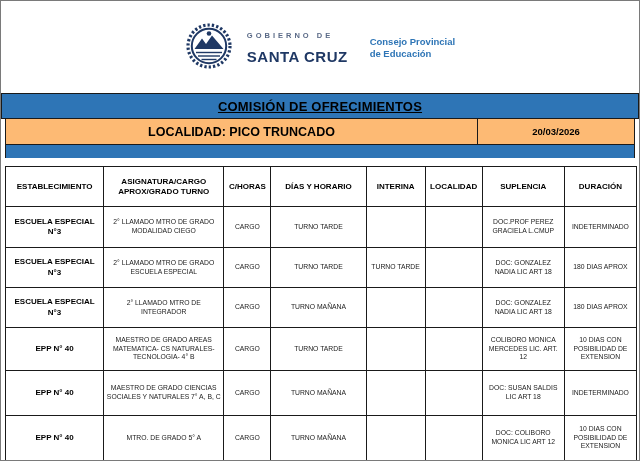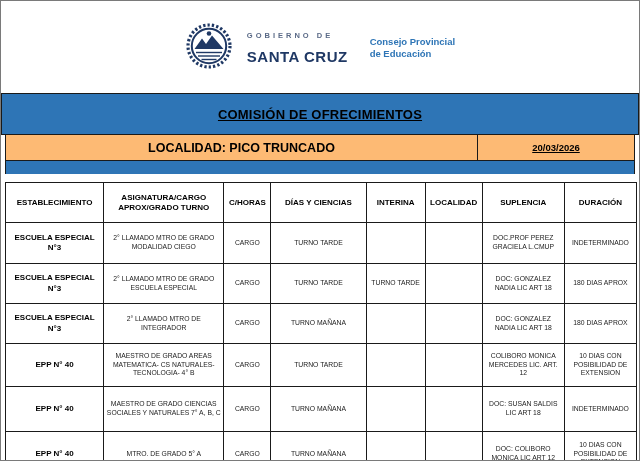--- a/index.html
+++ b/index.html
@@ -28,21 +28,21 @@
   }
   .santa-cruz {
     font-size: 15px; font-weight: bold; color: #1f3864; letter-spacing: 0.5px; margin-top: 8px;
   }
   .consejo-text {
     margin-left: 8px;
     font-size: 9.5px; line-height: 1.3; color: #2e75b6; font-weight: 600;
   }
   
   .banner {
-    margin: 0 0; height: 42px;
+    margin: 0 0; height: 26px;
     background: #2e75b6;
     border: 1px solid #1a1a1a;
     display: flex; align-items: center; justify-content: center; text-align: center;
   }
   .banner-title {
     font-size: 13px; font-weight: bold; color: #000;
     text-decoration: underline; letter-spacing: 0.2px;
   }
   
   .locality-row {
@@ -54,21 +54,21 @@
   }
   .locality-cell {
     flex: 1 1 auto;
     display: flex; align-items: center; justify-content: center;
     font-size: 12.5px; font-weight: bold; color: #000;
     border-right: 1px solid #1a1a1a;
   }
   .date-cell {
     flex: 0 0 156px;
     display: flex; align-items: center; justify-content: center;
-    font-size: 9.5px; font-weight: bold; color: #000; text-decoration: underline;
+    font-size: 9.5px; font-weight: bold; color: #000;
   }
   
   .spacer-bar {
     margin: 0 4px; height: 13px;
     background: #2e75b6;
     border-left: 1px solid #1a1a1a; border-right: 1px solid #1a1a1a;
   }
   
   table.offers {
     margin: 8px 4px; width: 632px;
@@ -139,21 +139,21 @@
       <col style="width:59px">
         <col style="width:57px">
         <col style="width:82px">
         <col style="width:72px">
     </colgroup>
     <tbody>
         <tr class="head">
       <th>ESTABLECIMIENTO</th>
       <th>ASIGNATURA/CARGO APROX/GRADO TURNO</th>
       <th>C/HORAS</th>
-      <th>DÍAS Y CIENCIAS</th>
+      <th>DÍAS Y HORARIO</th>
       <th>INTERINA</th>
       <th>LOCALIDAD</th>
       <th>SUPLENCIA</th>
       <th>DURACIÓN</th>
     </tr>
     <tr class="r1">
       <td class="estab">ESCUELA ESPECIAL N°3</td>
       <td>2° LLAMADO  MTRO DE GRADO MODALIDAD CIEGO</td>
       <td>CARGO</td>
       <td>TURNO TARDE</td>

